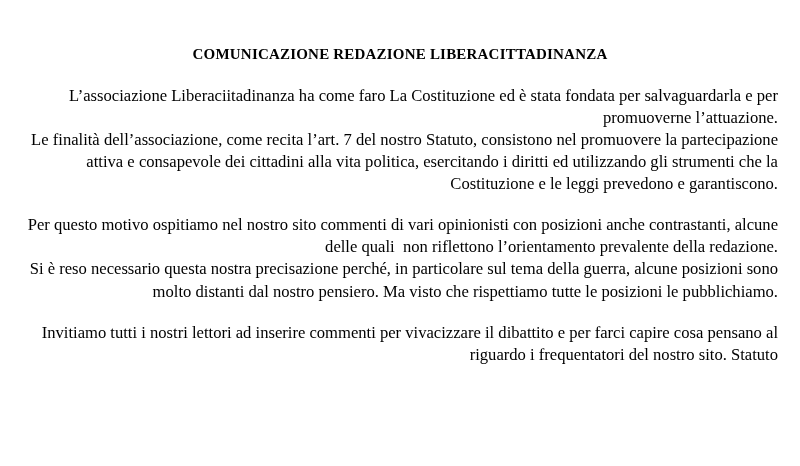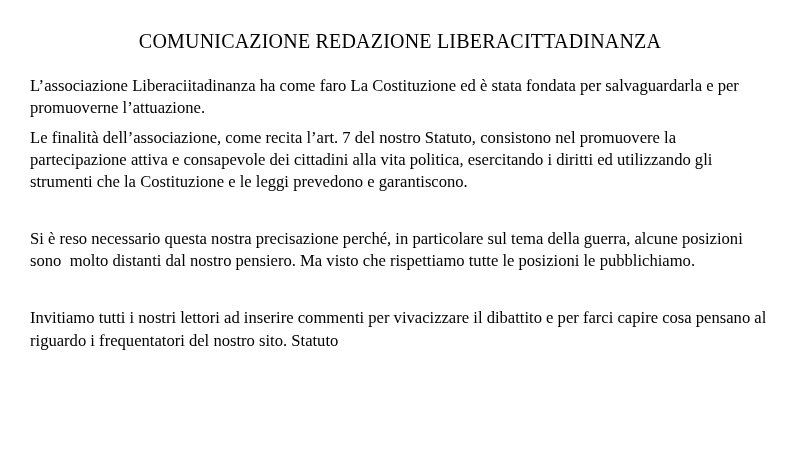--- a/index.html
+++ b/index.html
@@ -16,31 +16,31 @@
   }
   .page {
     width: 800px;
     height: 466px;
     box-sizing: border-box;
     padding: 30px 22px 10px 22px;
     position: relative;
   }
   .doc-title {
     text-align: center;
-    font-weight: normal;
-    font-size: 20px;
+    font-weight: bold;
+    font-size: 15px;
     letter-spacing: 0.2px;
-    margin: 0 0 22px 0;
+    margin: 16px 0 22px 0;
     font-family: "Liberation Serif", serif;
   }
   .para {
     font-size: 16.6px;
     line-height: 1.33;
-    text-align: left;
-    margin: 8px;
+    text-align: right;
+    margin: 0;
     font-family: "Liberation Serif", serif;
     white-space: pre-wrap;
   }
   .block {
     margin-bottom: 0;
   }
   .gap {
     height: 19px;
   }
 </style>
@@ -52,20 +52,21 @@
   <h1 class="doc-title">COMUNICAZIONE REDAZIONE LIBERACITTADINANZA</h1>
 
   <div class="block">
     <p class="para">L’associazione Liberaciitadinanza ha come faro La Costituzione ed è stata fondata per salvaguardarla e per promuoverne l’attuazione.</p>
     <p class="para">Le finalità dell’associazione, come recita l’art. 7 del nostro Statuto, consistono nel promuovere la partecipazione attiva e consapevole dei cittadini alla vita politica, esercitando i diritti ed utilizzando gli strumenti che la Costituzione e le leggi prevedono e garantiscono.</p>
   </div>
 
   <div class="gap"></div>
 
   <div class="block">
+    <p class="para">Per questo motivo ospitiamo nel nostro sito commenti di vari opinionisti con posizioni anche contrastanti, alcune delle quali  non riflettono l’orientamento prevalente della redazione.</p>
     <p class="para">Si è reso necessario questa nostra precisazione perché, in particolare sul tema della guerra, alcune posizioni sono  molto distanti dal nostro pensiero. Ma visto che rispettiamo tutte le posizioni le pubblichiamo.</p>
   </div>
 
   <div class="gap"></div>
 
   <div class="block">
     <p class="para">Invitiamo tutti i nostri lettori ad inserire commenti per vivacizzare il dibattito e per farci capire cosa pensano al riguardo i frequentatori del nostro sito. Statuto</p>
   </div>
 
 </div>

